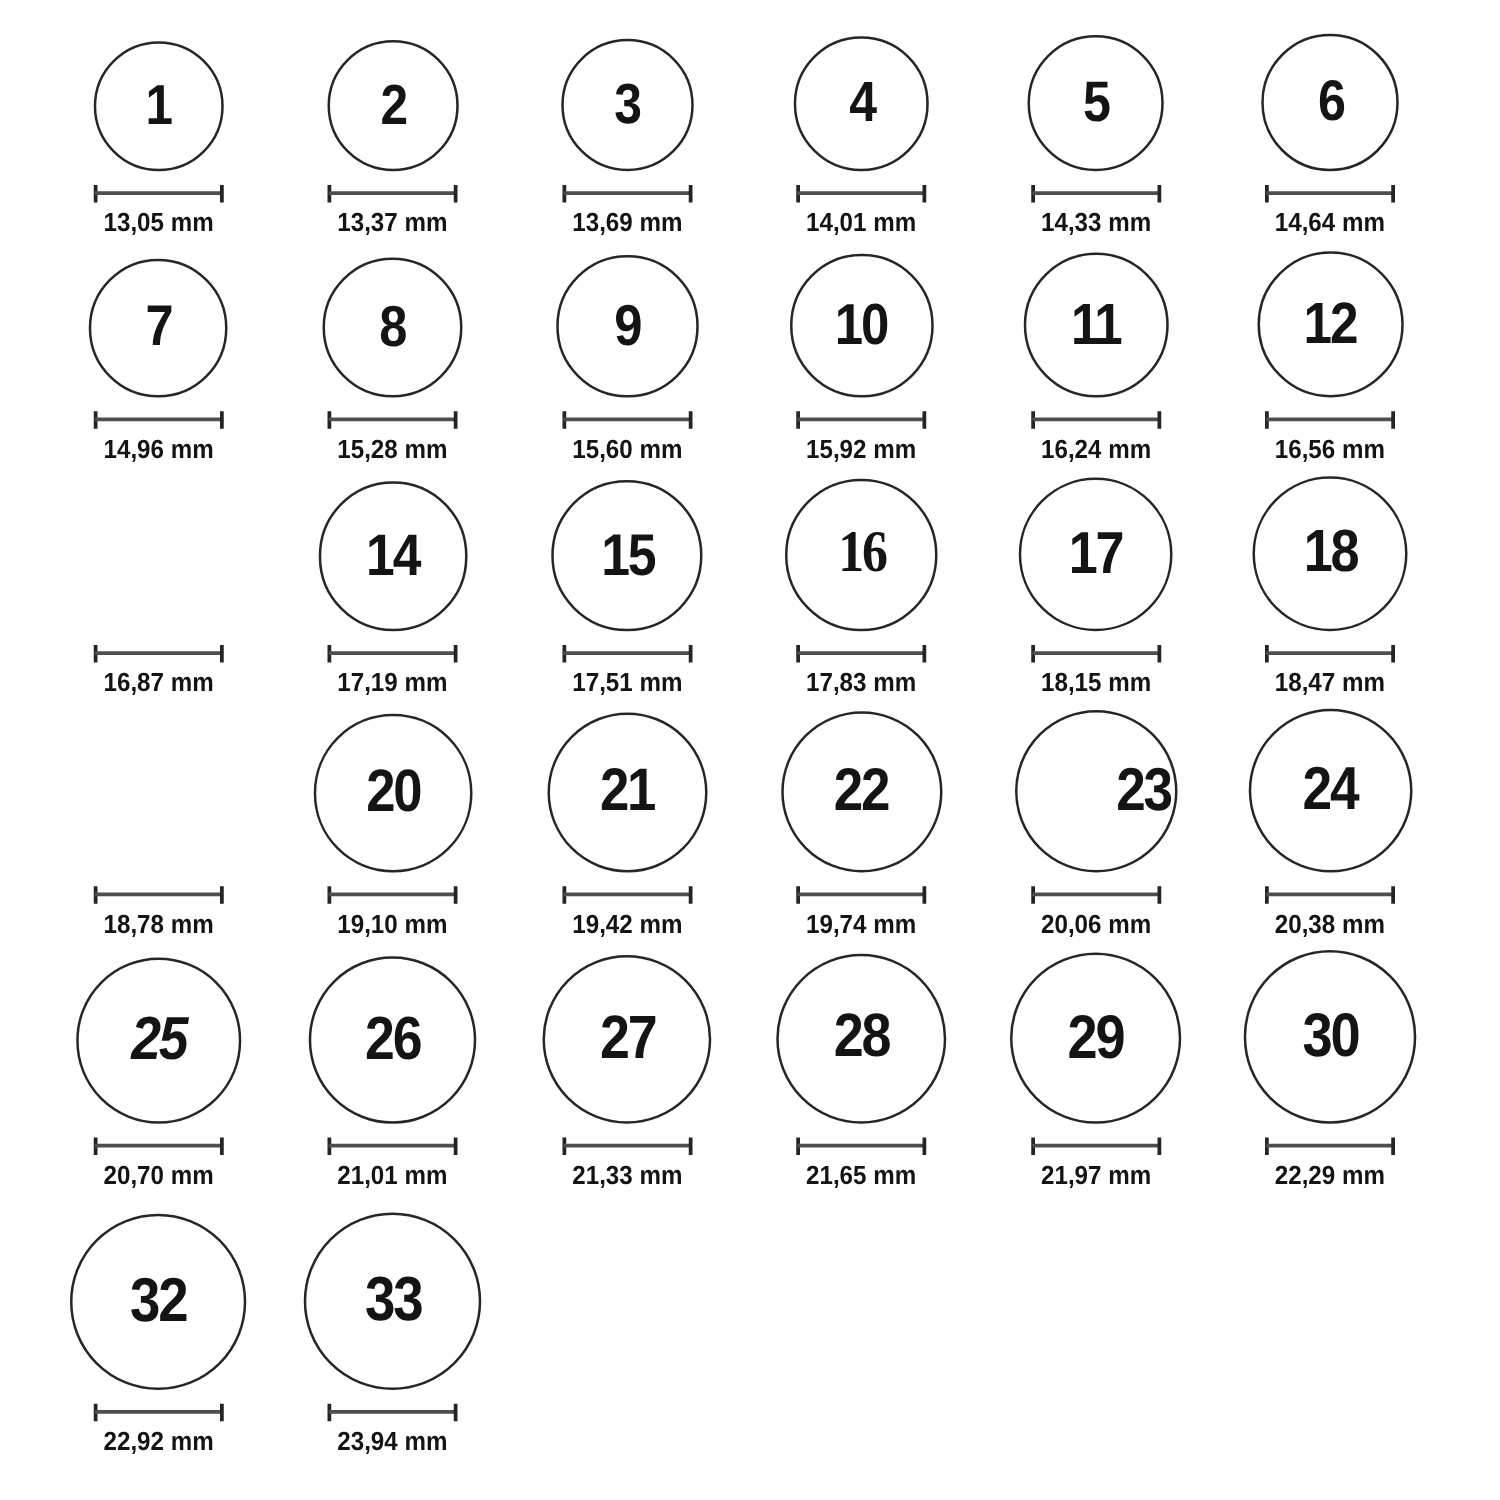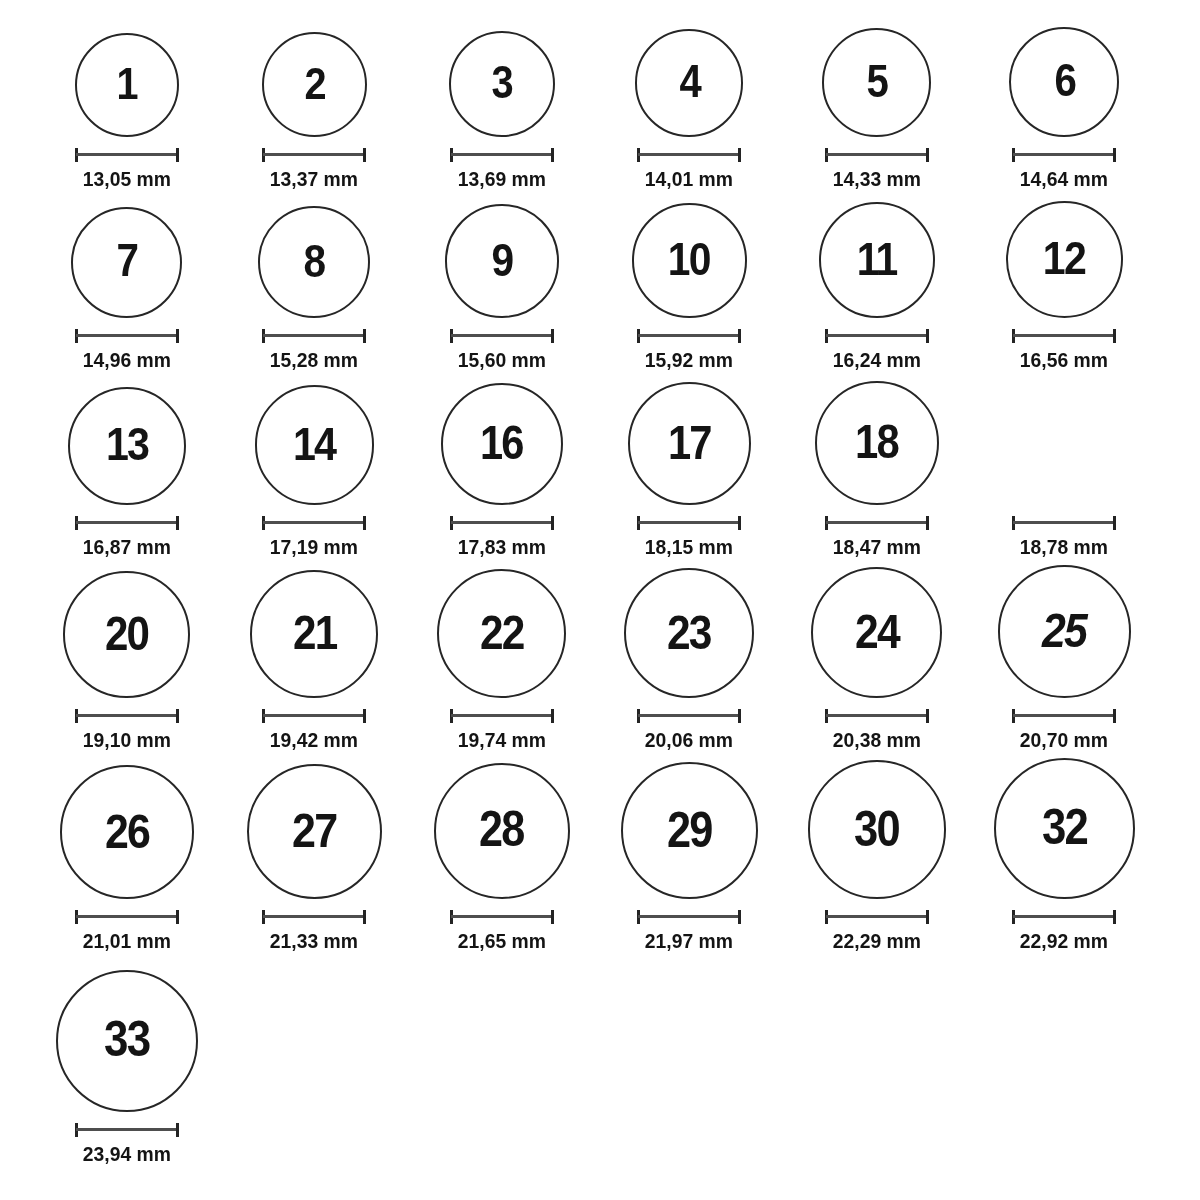--- a/index.html
+++ b/index.html
@@ -219,46 +219,54 @@
     </div>
     <div class="measure">
       <span class="tick left"></span>
       <span class="bar"></span>
       <span class="tick right"></span>
     </div>
     <div class="label">16,56 mm</div>
   </div>
 
   <div class="cell">
-    <div class="circle" style="width: 118.25px; height: 118.25px;">
-      <span class="num" style="font-size: 46.8px;">13</span>
-    </div>
     <div class="measure">
       <span class="tick left"></span>
       <span class="bar"></span>
       <span class="tick right"></span>
     </div>
     <div class="label">16,87 mm</div>
   </div>
 
   <div class="cell">
     <div class="circle" style="width: 119.438px; height: 119.438px;">
       <span class="num" style="font-size: 46.95px;">14</span>
     </div>
     <div class="measure">
       <span class="tick left"></span>
       <span class="bar"></span>
       <span class="tick right"></span>
     </div>
     <div class="label">17,19 mm</div>
   </div>
 
-
-  <div class="cell">
-    <div class="circle" style="width: 121.812px; height: 121.812px;">
+  <div class="cell">
+    <div class="circle" style="width: 120.625px; height: 120.625px;">
+      <span class="num" style="font-size: 47.1px;">15</span>
+    </div>
+    <div class="measure">
+      <span class="tick left"></span>
+      <span class="bar"></span>
+      <span class="tick right"></span>
+    </div>
+    <div class="label">17,51 mm</div>
+  </div>
+
+  <div class="cell">
+    <div class="circle" style="width: 121.812px; height: 121.812px; font-family: Liberation Serif, serif;">
       <span class="num" style="font-size: 47.25px;">16</span>
     </div>
     <div class="measure">
       <span class="tick left"></span>
       <span class="bar"></span>
       <span class="tick right"></span>
     </div>
     <div class="label">17,83 mm</div>
   </div>
 
@@ -325,21 +333,21 @@
     </div>
     <div class="measure">
       <span class="tick left"></span>
       <span class="bar"></span>
       <span class="tick right"></span>
     </div>
     <div class="label">19,74 mm</div>
   </div>
 
   <div class="cell">
-    <div class="circle" style="width: 130.125px; height: 130.125px;">
+    <div class="circle" style="width: 130.125px; height: 130.125px; justify-content: flex-end;">
       <span class="num" style="font-size: 48.3px;">23</span>
     </div>
     <div class="measure">
       <span class="tick left"></span>
       <span class="bar"></span>
       <span class="tick right"></span>
     </div>
     <div class="label">20,06 mm</div>
   </div>
 

